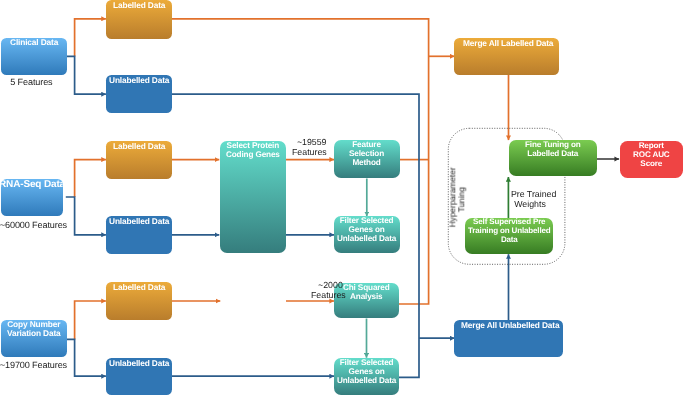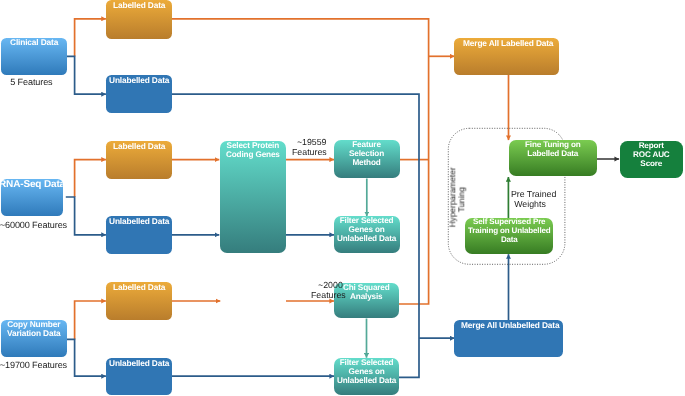--- a/index.html
+++ b/index.html
@@ -14,21 +14,21 @@
         text-align:center;color:#fff;font-weight:bold;box-sizing:border-box;
         white-space:pre;letter-spacing:-0.15px;}
   .node .t{display:block;line-height:1.12;will-change:transform;}
 
   .blue-grad{background:linear-gradient(180deg,#68b7f2 0%,#2f7aba 100%);
              border-radius:5.5px;}
   .blue{background:#3076b4;border-radius:5.5px;}
   .orange{background:linear-gradient(180deg,#ecab3a 0%,#b97d2c 100%);border-radius:5.5px;}
   .teal{background:linear-gradient(180deg,#63ddcb 0%,#357d7d 100%);border-radius:7px;}
   .green{background:linear-gradient(180deg,#7bcc51 0%,#377c23 100%);border-radius:7px;}
-  .black{background:#15803d;border-radius:7.5px;}
+  .black{background:#ef4444;border-radius:7.5px;}
 
   .lbl{position:absolute;color:#1c1c1c;text-align:center;line-height:9.3px;
        font-size:8.8px;white-space:pre;will-change:transform;}
   .lbl.big{font-size:9.1px;line-height:11px;letter-spacing:-0.12px;}
   .rot{position:absolute;color:#1c1c1c;font-size:8.3px;line-height:9.2px;
        white-space:pre;text-align:center;left:0;top:0;will-change:opacity;
        transform-origin:0 0;}
 </style>
 </head>
 <body>

